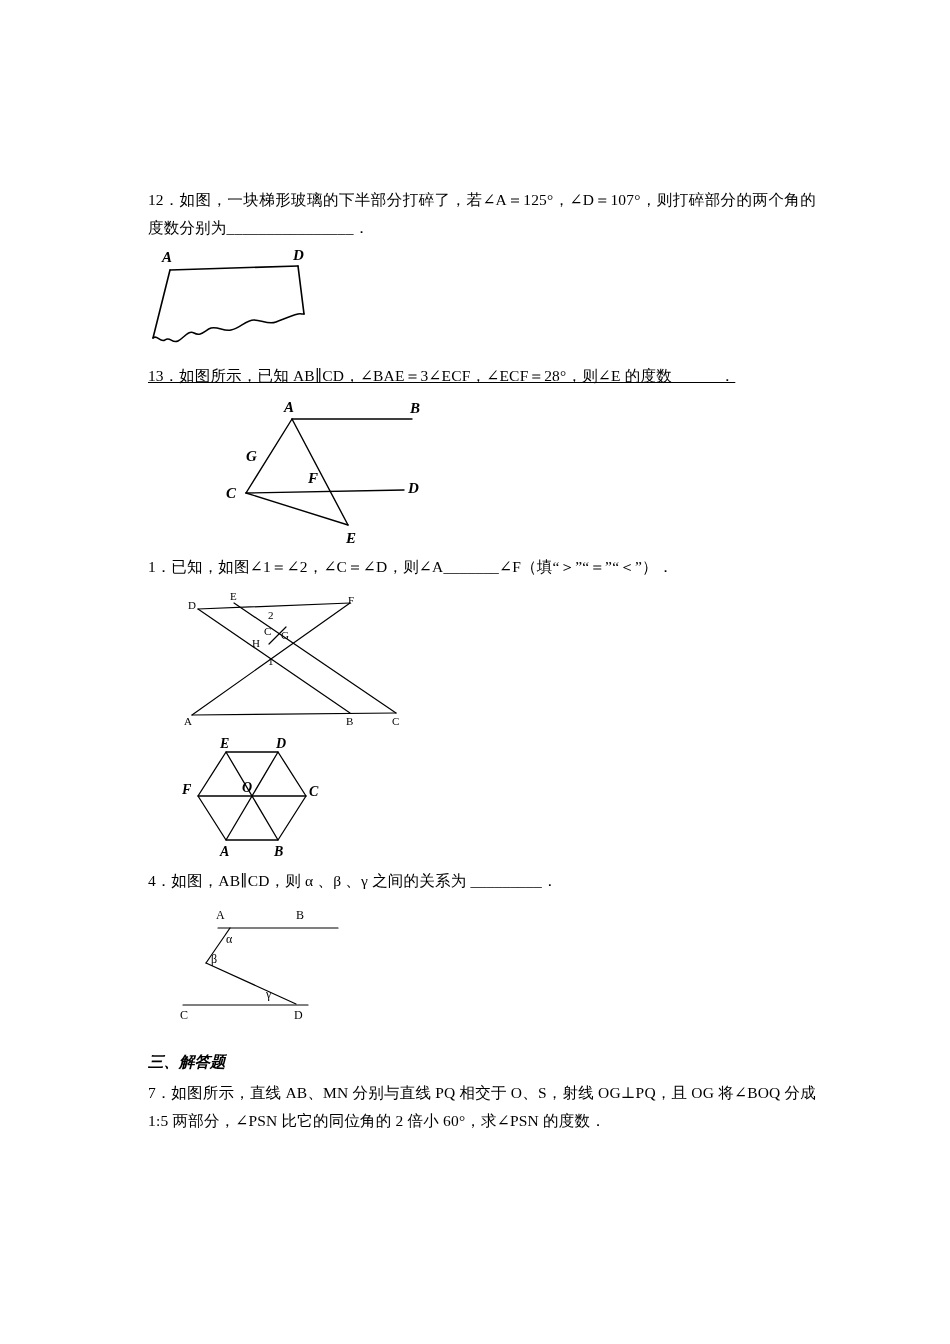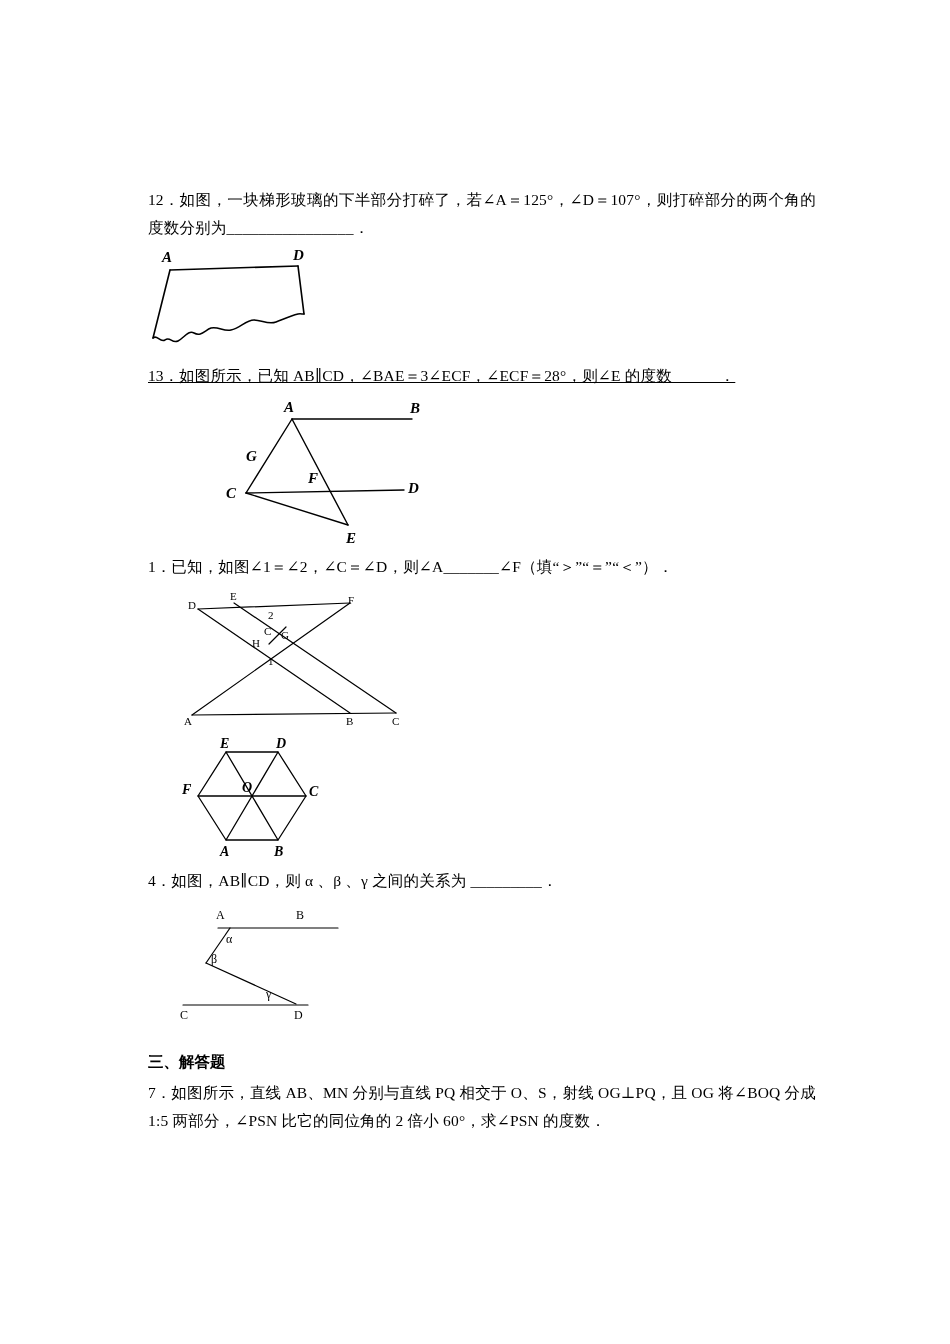--- a/index.html
+++ b/index.html
@@ -44,20 +44,21 @@
     position: relative;
     margin: 6px 0 4px 0;
   }
   .fig svg { display: block; }
   .section-head {
     font-family: "Liberation Sans", "DejaVu Sans", sans-serif;
     font-weight: bold;
     font-size: 15.5px;
     margin-top: 26px;
     margin-bottom: 6px;
+    font-style: italic;
   }
   .lbl {
     font-family: "Liberation Serif", "DejaVu Serif", serif;
     font-style: italic;
     font-weight: bold;
   }
   .lbl-plain {
     font-family: "Liberation Serif", "DejaVu Serif", serif;
     font-style: normal;
   }

